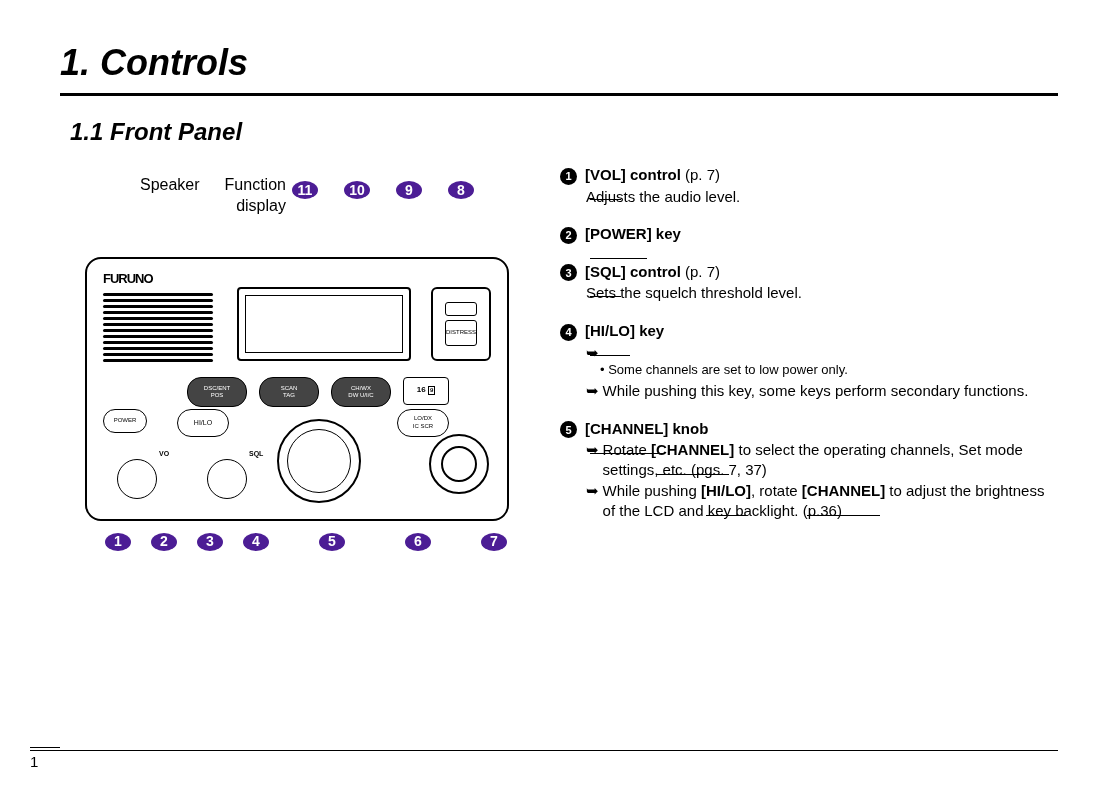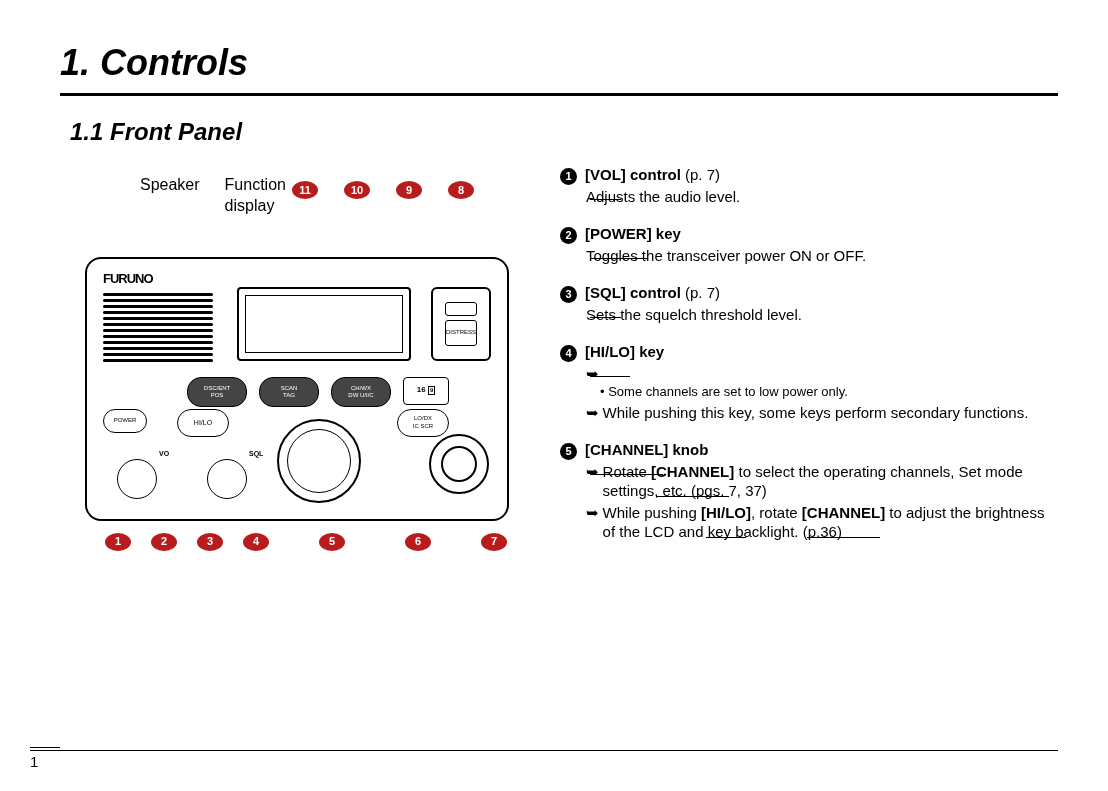--- a/index.html
+++ b/index.html
@@ -43,21 +43,21 @@
     font-size: 15px;
   }
   
   .anno-top {
     display: flex;
     gap: 25px;
     font-size: 16px;
     margin-left: 80px;
     margin-bottom: 6px;
   }
-  .anno-func { text-align: left; }
+  .anno-func { text-align: right; }
   .device-frame {
     width: 420px;
     height: 260px;
     border: 2px solid #000;
     border-radius: 16px;
     position: relative;
     margin-left: 25px;
     margin-top: 40px;
     background: #fff;
   }
@@ -207,23 +207,23 @@
   .callout-row-top {
     position:absolute;
     top:16px;
     left:232px;
     display:flex;
     gap:26px;
   }
   .bubble {
     width:26px;height:18px;
     border-radius:50%;
-    background:#b91c1c;
+    background:#4c1d95;
     color:#fff;
-    font-size:11px;
+    font-size:14px;
     font-weight:700;
     display:flex;align-items:center;justify-content:center;
   }
   
   .item { margin-bottom: 18px; }
   .item-head { display:flex; align-items:baseline; gap:4px; }
   .bubble-inline {
     display:inline-flex;
     width:17px;height:17px;
     border-radius:50%;
@@ -353,21 +353,20 @@
           <span class="bubble-inline">1</span>
           <span><span class="bracket">[</span><span class="keylabel">VOL</span><span class="bracket">]</span> <span class="type">control</span> <span class="pageref">(p. 7)</span></span>
         </div>
         <div class="desc">Adjusts the audio level.</div>
       </div>
       <div class="item">
         <div class="item-head">
           <span class="bubble-inline">2</span>
           <span><span class="bracket">[</span><span class="keylabel">POWER</span><span class="bracket">]</span> <span class="type">key</span> <span class="pageref"></span></span>
         </div>
-        <div class="desc">Toggles the transceiver power ON or OFF.</div>
       </div>
       <div class="item">
         <div class="item-head">
           <span class="bubble-inline">3</span>
           <span><span class="bracket">[</span><span class="keylabel">SQL</span><span class="bracket">]</span> <span class="type">control</span> <span class="pageref">(p. 7)</span></span>
         </div>
         <div class="desc">Sets the squelch threshold level.</div>
       </div>
       <div class="item">
         <div class="item-head">

